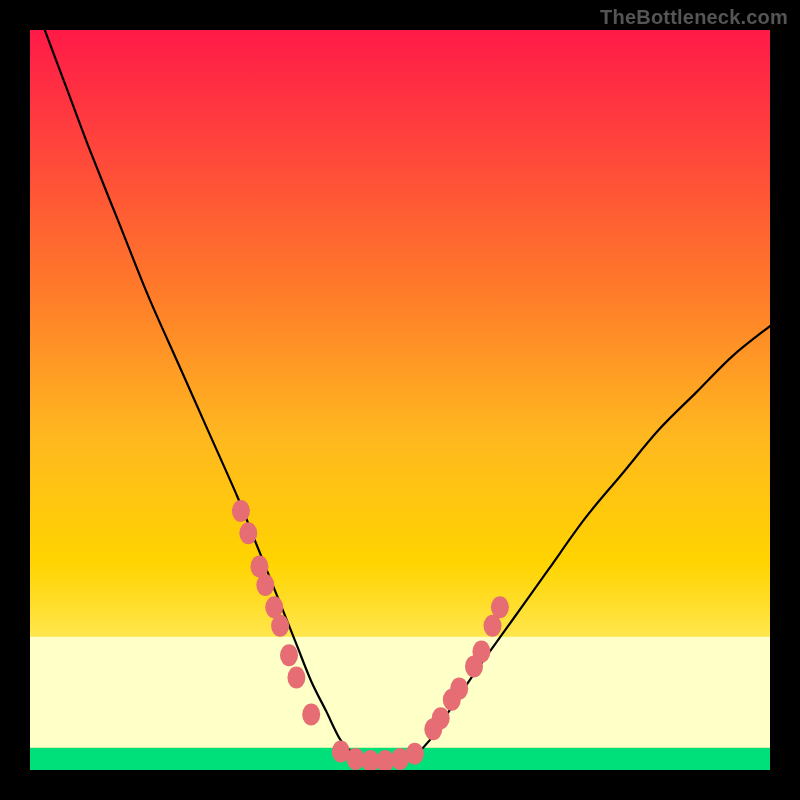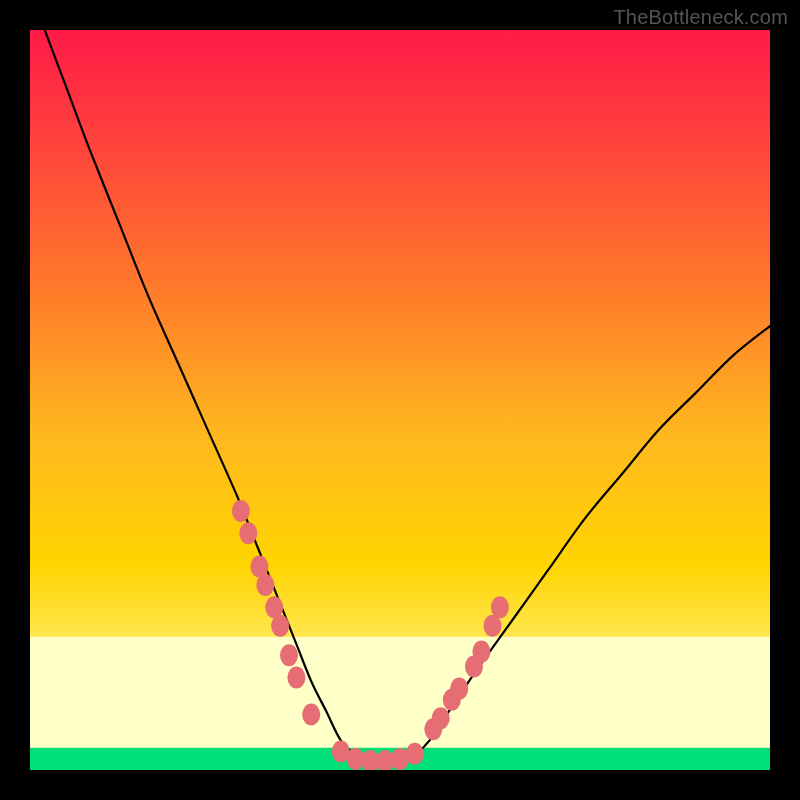--- a/index.html
+++ b/index.html
@@ -16,21 +16,21 @@
     height: 800px;
     background: #000;
     position: relative;
   }
   .watermark {
     position: absolute;
     top: 6px;
     right: 12px;
     color: #555;
     font-size: 20px;
-    font-weight: 400;
+    font-weight: 700;
     letter-spacing: 0.2px;
     margin-left: 12px;
   }
   .plot {
     position: absolute;
     left: 30px;
     top: 30px;
     width: 740px;
     height: 740px;
     overflow: hidden;

